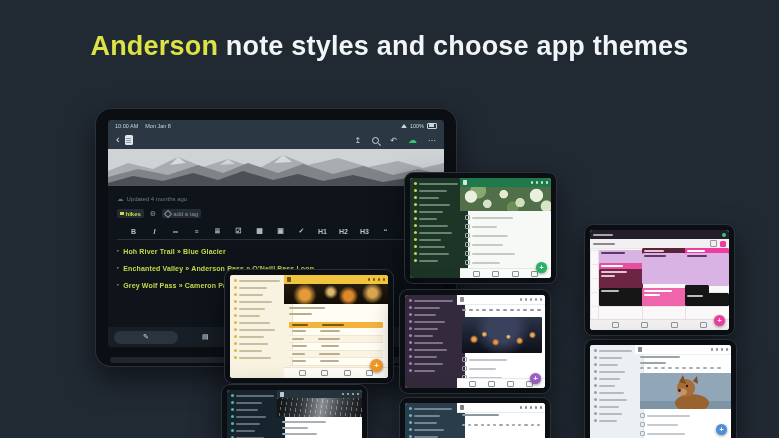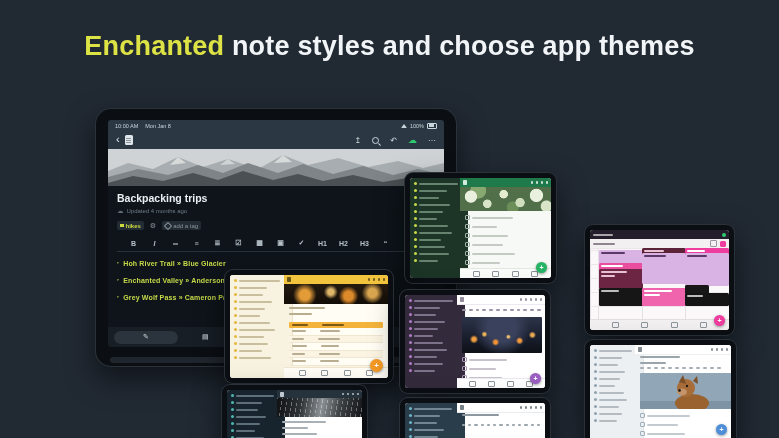--- a/index.html
+++ b/index.html
@@ -204,21 +204,21 @@
   #tab-slate .side{width:52px;background:#2a3d4a;--sk:rgba(175,195,210,.55);--skpre:#6fb3c9;}
   #tab-slate .cont{left:52px;}
   #tab-slate .appbar{height:9px;background:#fff;border-bottom:1px solid #e8ecef;color:#68737b;}
   #tab-slate .title-sk{position:absolute;left:5px;right:5px;top:11px;--sk:#8d979f;}
   #tab-slate .toolbar-sk{position:absolute;left:5px;right:5px;top:21px;--sk:#9aa4ab;}
 </style>
 </head>
 <body>
 
 <div class="headline">
-  <span class="hl">Enchanted</span><span> note styles and choose app themes</span>
+  <span class="hl">Anderson</span><span> note styles and choose app themes</span>
 </div>
 
 <div class="tablet" id="main-tablet">
   <div class="screen">
     <div class="m-status">
       <span>10:00 AM</span>
       <span>Mon Jan 8</span>
       <span class="right">
         <span class="wifi"></span>
         <span>100%</span>
@@ -241,21 +241,20 @@
         <rect width="336" height="37" fill="#cfd3d5"></rect>
         <polygon fill="#a7adb0" points="0,22 20,14 45,20 70,8 95,18 120,10 150,20 175,6 200,16 230,9 260,18 290,12 315,19 336,14 336,37 0,37"></polygon>
         <polygon fill="#7e8487" points="0,28 30,20 60,26 90,16 115,24 140,14 170,24 195,15 225,25 255,17 285,26 310,20 336,26 336,37 0,37"></polygon>
         <polygon fill="#e9eceb" opacity=".7" points="70,8 78,14 62,16"></polygon>
         <polygon fill="#e9eceb" opacity=".7" points="175,6 184,13 166,14"></polygon>
         <polygon fill="#e9eceb" opacity=".6" points="120,10 127,15 112,16"></polygon>
         <polygon fill="#4a5053" points="0,34 25,27 55,32 85,24 110,31 135,22 165,31 190,25 215,32 245,26 275,33 305,28 336,33 336,37 0,37"></polygon>
       </svg>
     </div>
     <div class="m-meta">
-      <div class="m-title">Backpacking trips</div>
       <div class="m-updated">
         <span class="cl">☁</span>
         <span>Updated 4 months ago</span>
       </div>
       <div class="m-tags">
         <span class="chip tag">
           <span class="sw"></span>
           <span>hikes</span>
         </span>
         <span class="gear">⚙</span>

